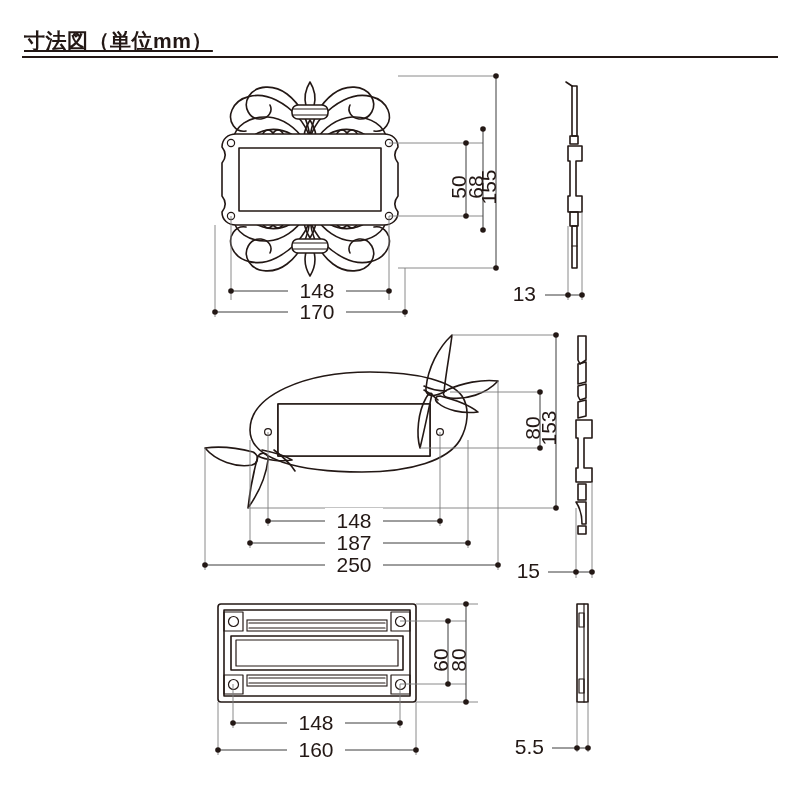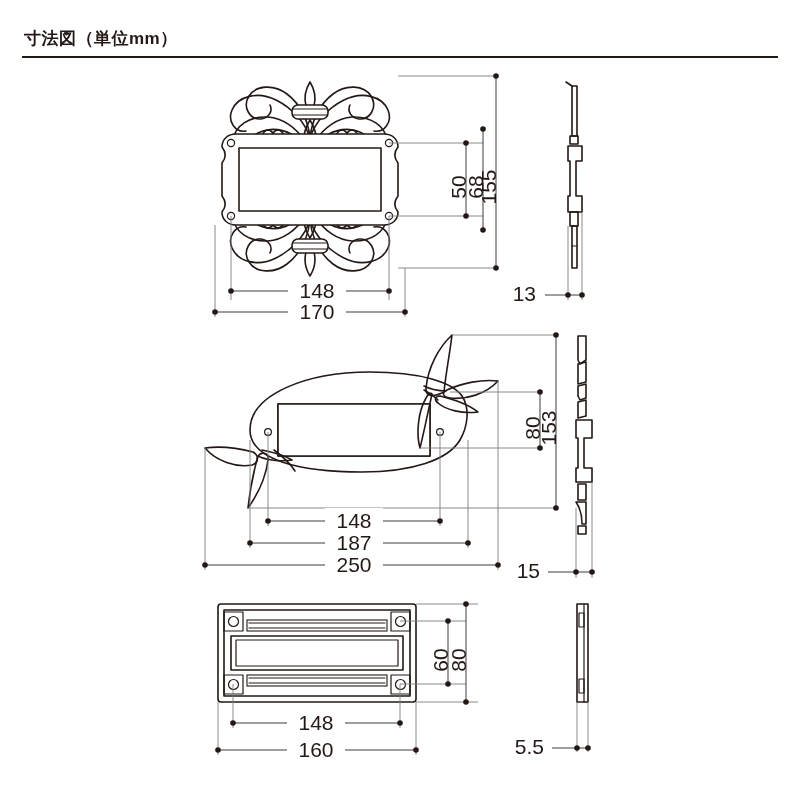--- a/index.html
+++ b/index.html
@@ -18,25 +18,26 @@
     position: absolute;
     left: 0; top: 0;
     width: 800px;
     height: 800px;
     background: #ffffff;
   }
   .title {
     position: absolute;
     left: 24px;
     top: 27px;
-    font-size: 17px;
+    font-size: 21px;
     font-weight: bold;
     color: #231815;
     letter-spacing: 0.5px;
     white-space: nowrap;
+    text-decoration: underline;
   }
   .title-rule {
     position: absolute;
     left: 22px;
     top: 56px;
     width: 756px;
     height: 2px;
     background: #231815;
   }
   svg.sheet {

